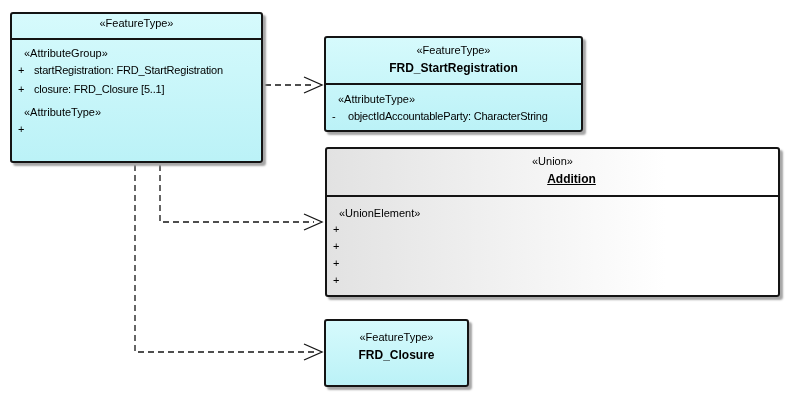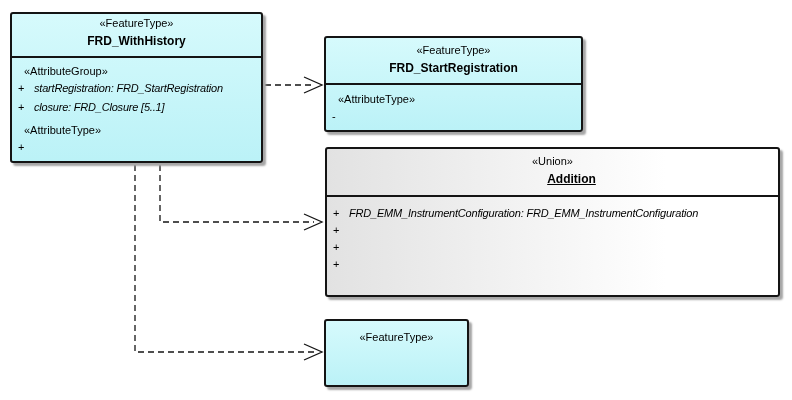--- a/index.html
+++ b/index.html
@@ -16,21 +16,21 @@
   .fill-gray{background:linear-gradient(90deg,#e2e2e2 0%,#ffffff 75%);}
   .box-header{text-align:center;}
   .box-header.divided{border-bottom:2px solid #141414;}
   .stereo{font-size:11px;line-height:17px;white-space:nowrap;}
   .box-name{font-size:12px;font-weight:bold;line-height:18px;white-space:nowrap;}
   .box-name.u{text-decoration:underline;margin-left:38px;}
   .box-body{text-align:left;}
   .body-stereo{font-size:11px;line-height:16px;padding-left:12px;white-space:nowrap;}
   .attr-row{display:flex;font-size:11px;align-items:baseline;}
   .attr-row .prefix{flex:none;width:16px;margin-left:6px;}
-  .attr-row .attr-text{white-space:nowrap;letter-spacing:-0.2px;font-style:italic;}
+  .attr-row .attr-text{white-space:nowrap;letter-spacing:-0.2px;}
   .lh19{line-height:19px;}
   .lh17{line-height:17px;}
   
   .hdr1{padding:1px 0 6px 0;}
   .hdr2{padding:4px 0 6px 0;}
   .hdr3{padding:4px 0 7px 0;}
   .hdr4{padding:8px 0 0 0;}
   .bd1{padding-top:5px;}
   .bd2{padding-top:6px;}
   .bd3{padding-top:8px;}
@@ -53,21 +53,20 @@
     </g>
     <g stroke="#141414" stroke-width="1.3" fill="none">
       <path d="M135 165 V352 H314" stroke-dasharray="6 4"></path>
       <path d="M304 344 L322 352 L304 360"></path>
     </g>
   </svg>
 
   <div class="uml-box fill-cyan" style="left:10px;top:12px;width:253px;height:151px;">
     <div class="box-header divided hdr1">
       <div class="stereo">«FeatureType»</div>
-      <div class="box-name">FRD_WithHistory</div>
     </div>
     <div class="box-body bd1">
       <div class="body-stereo">«AttributeGroup»</div>
       <div class="attr-row lh19">
         <span class="prefix">+</span>
         <span class="attr-text">startRegistration: FRD_StartRegistration</span>
       </div>
       <div class="attr-row lh19">
         <span class="prefix">+</span>
         <span class="attr-text">closure: FRD_Closure [5..1]</span>
@@ -81,45 +80,47 @@
 
   <div class="uml-box fill-cyan" style="left:324px;top:36px;width:259px;height:96px;">
     <div class="box-header divided hdr2">
       <div class="stereo">«FeatureType»</div>
       <div class="box-name">FRD_StartRegistration</div>
     </div>
     <div class="box-body bd2">
       <div class="body-stereo">«AttributeType»</div>
       <div class="attr-row lh19">
         <span class="prefix">-</span>
+        <span class="attr-text">objectIdAccountableParty: CharacterString</span>
       </div>
     </div>
   </div>
 
   <div class="uml-box fill-gray" style="left:325px;top:147px;width:455px;height:150px;">
     <div class="box-header divided hdr3">
       <div class="stereo">«Union»</div>
       <div class="box-name u">Addition</div>
     </div>
     <div class="box-body bd3">
+      <div class="body-stereo">«UnionElement»</div>
       <div class="attr-row lh17">
         <span class="prefix">+</span>
-        <span class="attr-text">FRD_EMM_InstrumentConfiguration: FRD_EMM_InstrumentConfiguration</span>
       </div>
       <div class="attr-row lh17">
         <span class="prefix">+</span>
       </div>
       <div class="attr-row lh17">
         <span class="prefix">+</span>
       </div>
       <div class="attr-row lh17">
         <span class="prefix">+</span>
       </div>
     </div>
   </div>
 
   <div class="uml-box fill-cyan" style="left:324px;top:319px;width:145px;height:68px;">
     <div class="box-header hdr4">
       <div class="stereo">«FeatureType»</div>
+      <div class="box-name">FRD_Closure</div>
     </div>
   </div>
 
 </div>
 
 </body></html>

